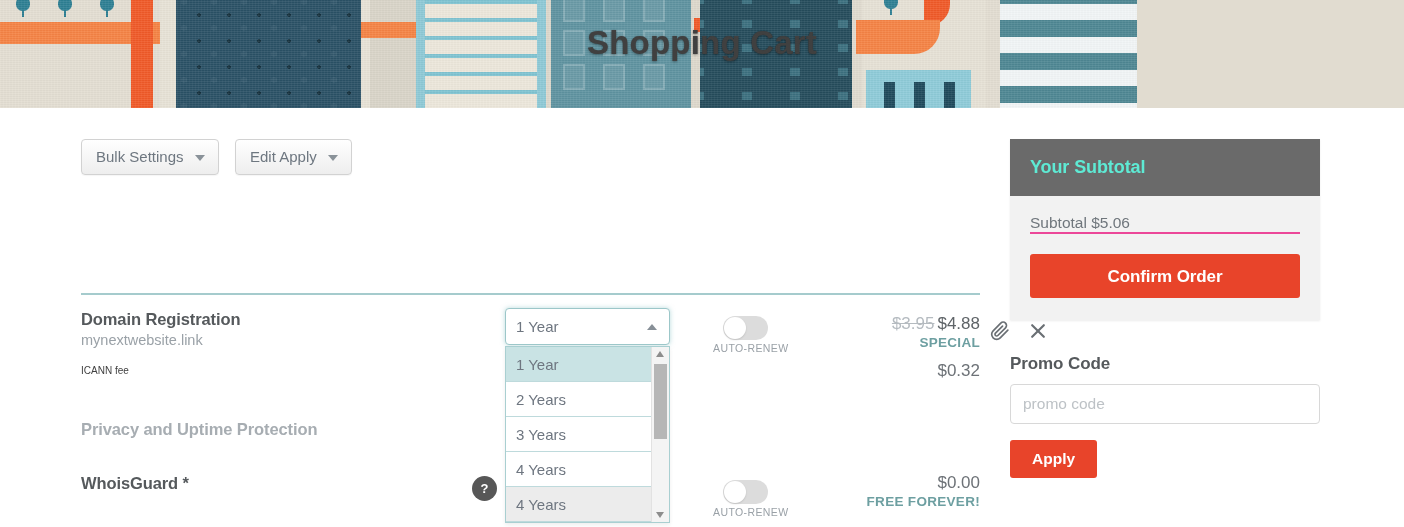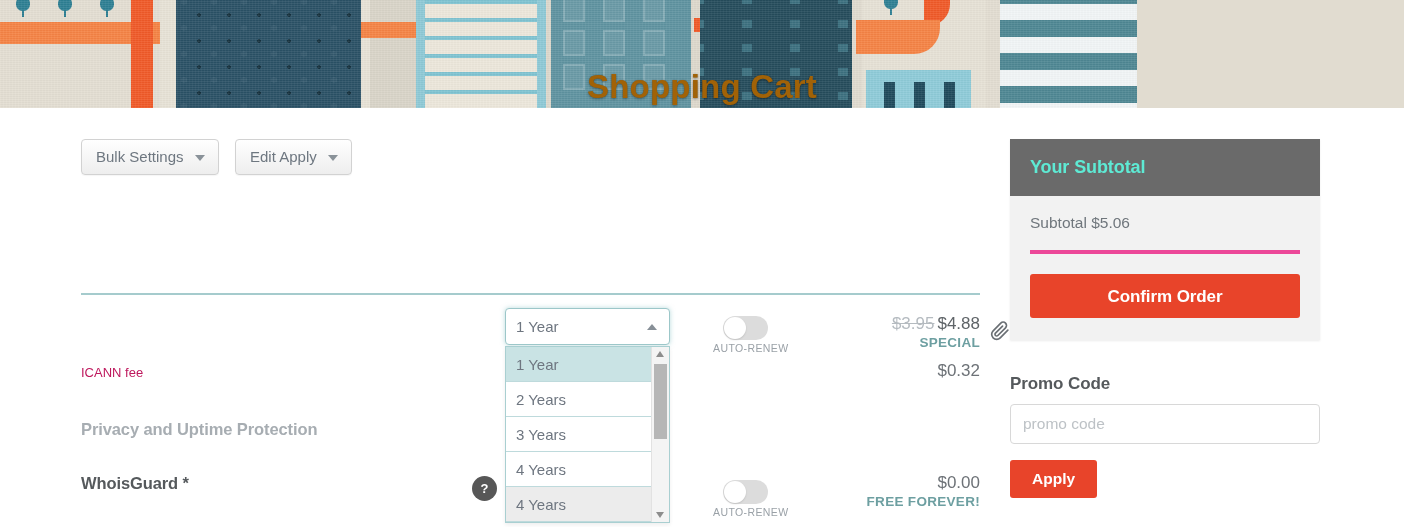--- a/index.html
+++ b/index.html
@@ -172,25 +172,24 @@
     background-position: 10px 4px;
     opacity: .92;
   }
 
   .hero-title {
     position: absolute;
     left: 0; right: 0; top: 24px;
     text-align: center;
     font-size: 33px;
     font-weight: bold;
-    color: #a16207;
+    color: #404040;
     letter-spacing: .2px;
     text-shadow: 0 1px 3px rgba(0,0,0,.35), 0 0 1px rgba(0,0,0,.25);
     z-index: 5;
-    margin-top: 44px;
   }
 
   
   .content {
     position: relative;
     width: 1404px;
     height: 419px;
     background: #ffffff;
   }
 
@@ -261,22 +260,22 @@
     line-height: 20px;
     letter-spacing: -.1px;
   }
   .sub {
     font-size: 14.5px;
     color: #9aa1a7;
     line-height: 20px;
     margin-top: 1px;
   }
   .icann {
-    font-size: 13px;
-    color: #be185d;
+    font-size: 10px;
+    color: #404040;
   }
 
   .help {
     position: absolute;
     width: 25px; height: 25px;
     border-radius: 50%;
     background: #575757;
     color: #ffffff;
     font-size: 13px;
     font-weight: bold;
@@ -456,22 +455,21 @@
     color: #5eead4;
     font-size: 18px;
     font-weight: bold;
     padding: 18px 20px;
     letter-spacing: -.1px;
   }
   .sub-body { padding: 18px 20px 22px 20px; }
   .sub-line {
     font-size: 15.5px;
     color: #6f767c;
-    padding-bottom: 18px;
-    border-bottom: 4px solid #ec4899;
+    border-bottom: 2px solid #ec4899;
   }
   .btn-orange {
     display: block;
     width: 100%;
     margin-top: 20px;
     height: 44px;
     line-height: 44px;
     text-align: center;
     border: none;
     border-radius: 3px;
@@ -617,20 +615,24 @@
         <span>Edit Apply</span>
         <span class="caret"></span>
       </div>
     </div>
 
     <div class="hr-teal"></div>
 
     <div class="cart">
 
       <div class="row">
+        <div class="row-name">
+          <div class="title-strong">Domain Registration</div>
+          <div class="sub">mynextwebsite.link</div>
+        </div>
 
         <div class="sw-wrap" style="left:632px;top:7px;">
           <span class="sw">
               <span class="knob"></span>
             </span>
           <span class="sw-lbl">AUTO-RENEW</span>
         </div>
 
         <div class="price-col" style="top:5px;">
           <span class="price-old">$3.95</span><span class="price-new">$4.88</span>

